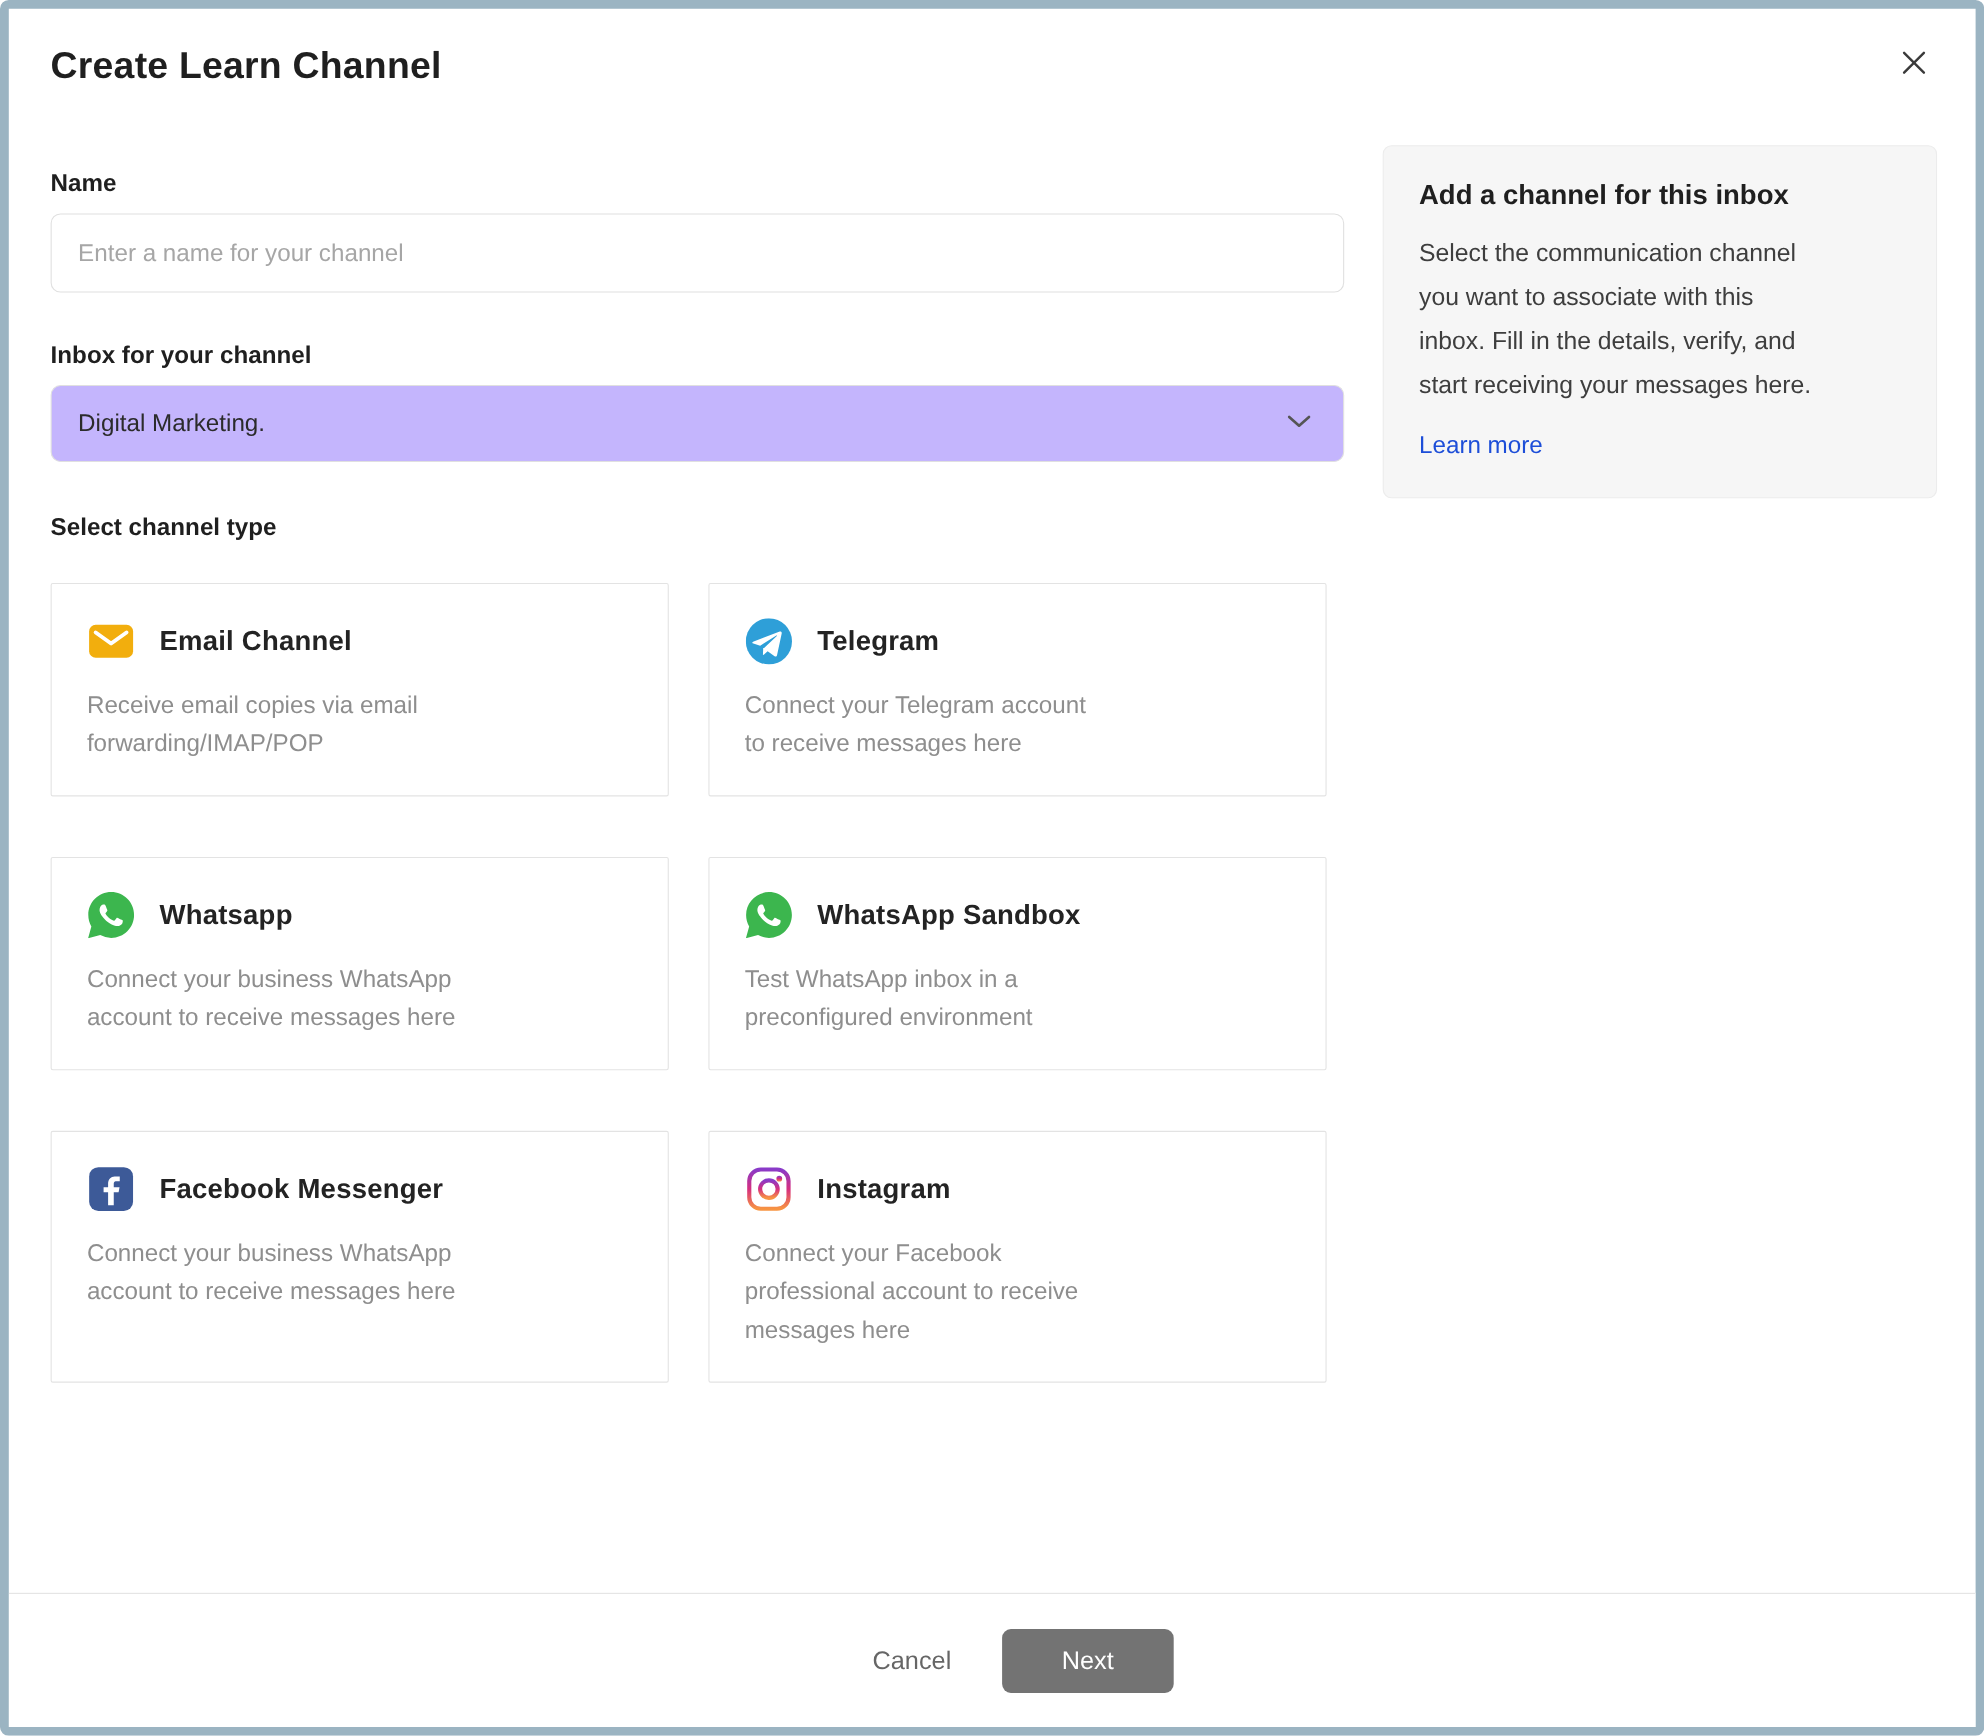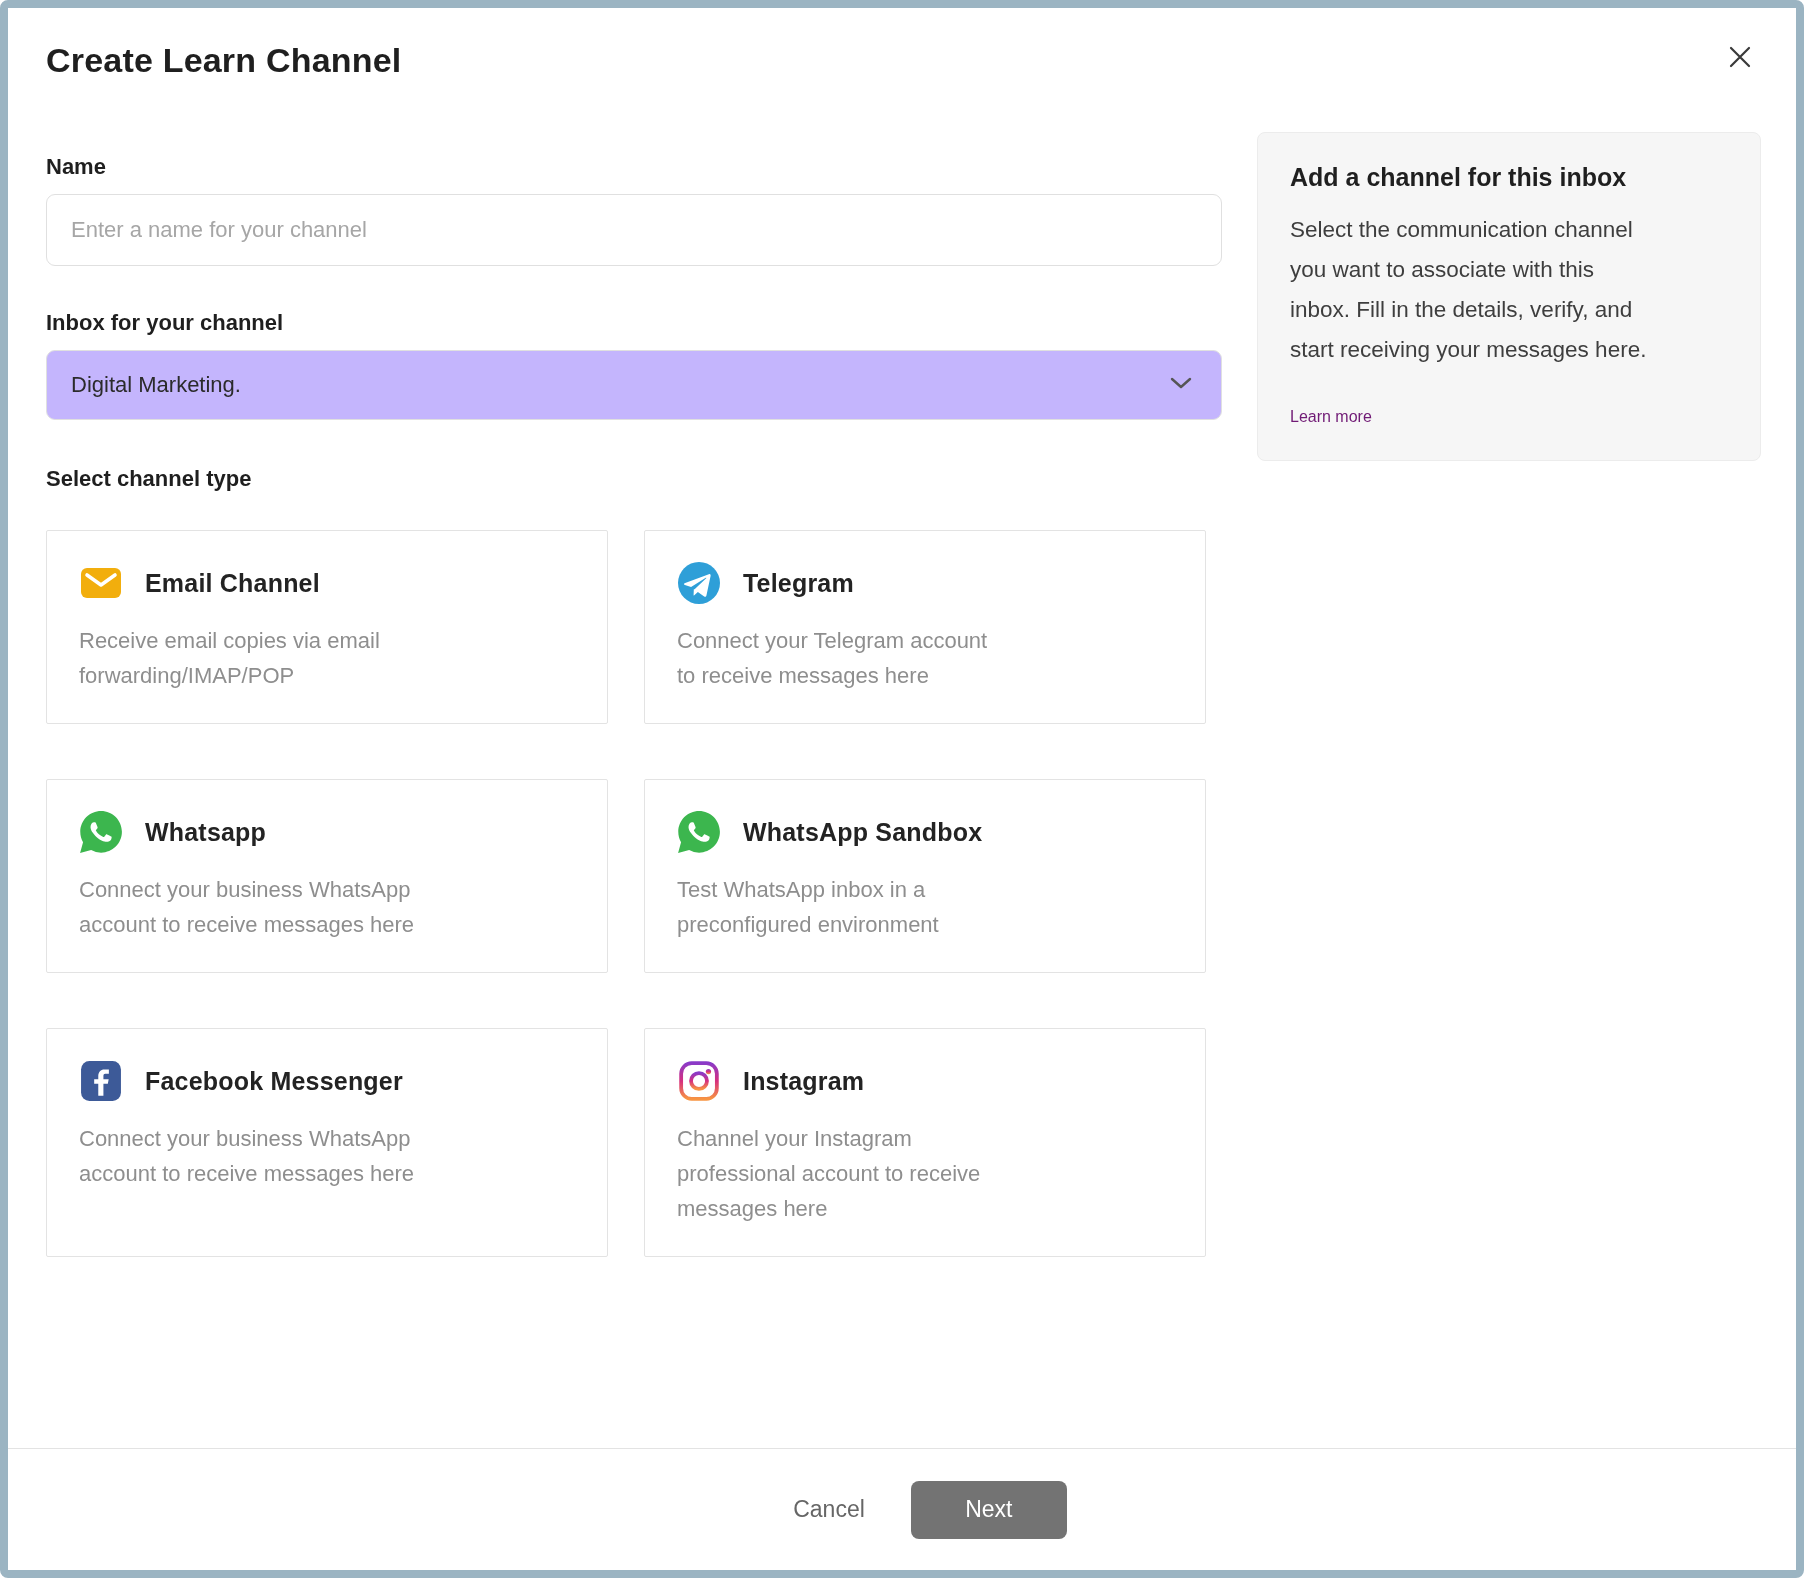--- a/index.html
+++ b/index.html
@@ -148,23 +148,23 @@
     color: #1f1f1f;
   }
   .info-body {
     margin-top: 18px;
     font-size: 22.5px;
     color: #3e3e3e;
     line-height: 40px;
   }
   .learn-more {
     display: inline-block;
-    margin-top: 38px;
-    font-size: 16px;
-    color: #701a75;
+    margin-top: 22px;
+    font-size: 22px;
+    color: #1d4ed8;
     text-decoration: none;
     cursor: pointer;
   }
 
   .footer {
     position: absolute;
     left: 0;
     right: 0;
     bottom: 0;
     height: 122px;
@@ -329,21 +329,21 @@
                 </linearGradient>
               </defs>
               <rect x="3" y="3" width="34" height="34" rx="10" fill="none" stroke="url(#igGrad)" stroke-width="3.6"></rect>
               <circle cx="20" cy="20" r="7.6" fill="none" stroke="url(#igGrad)" stroke-width="3.6"></circle>
               <circle cx="29" cy="11" r="2.5" fill="url(#igGrad)"></circle>
             </svg>
           </span>
           <span class="card-title">Instagram</span>
         </div>
         <div class="card-desc">
-          <div>Channel your Instagram</div>
+          <div>Connect your Facebook</div>
           <div>professional account to receive</div>
           <div>messages here</div>
         </div>
       </div>
 
     </div>
   </div>
 
   <aside class="info-panel">
     <div class="info-heading">Add a channel for this inbox</div>

